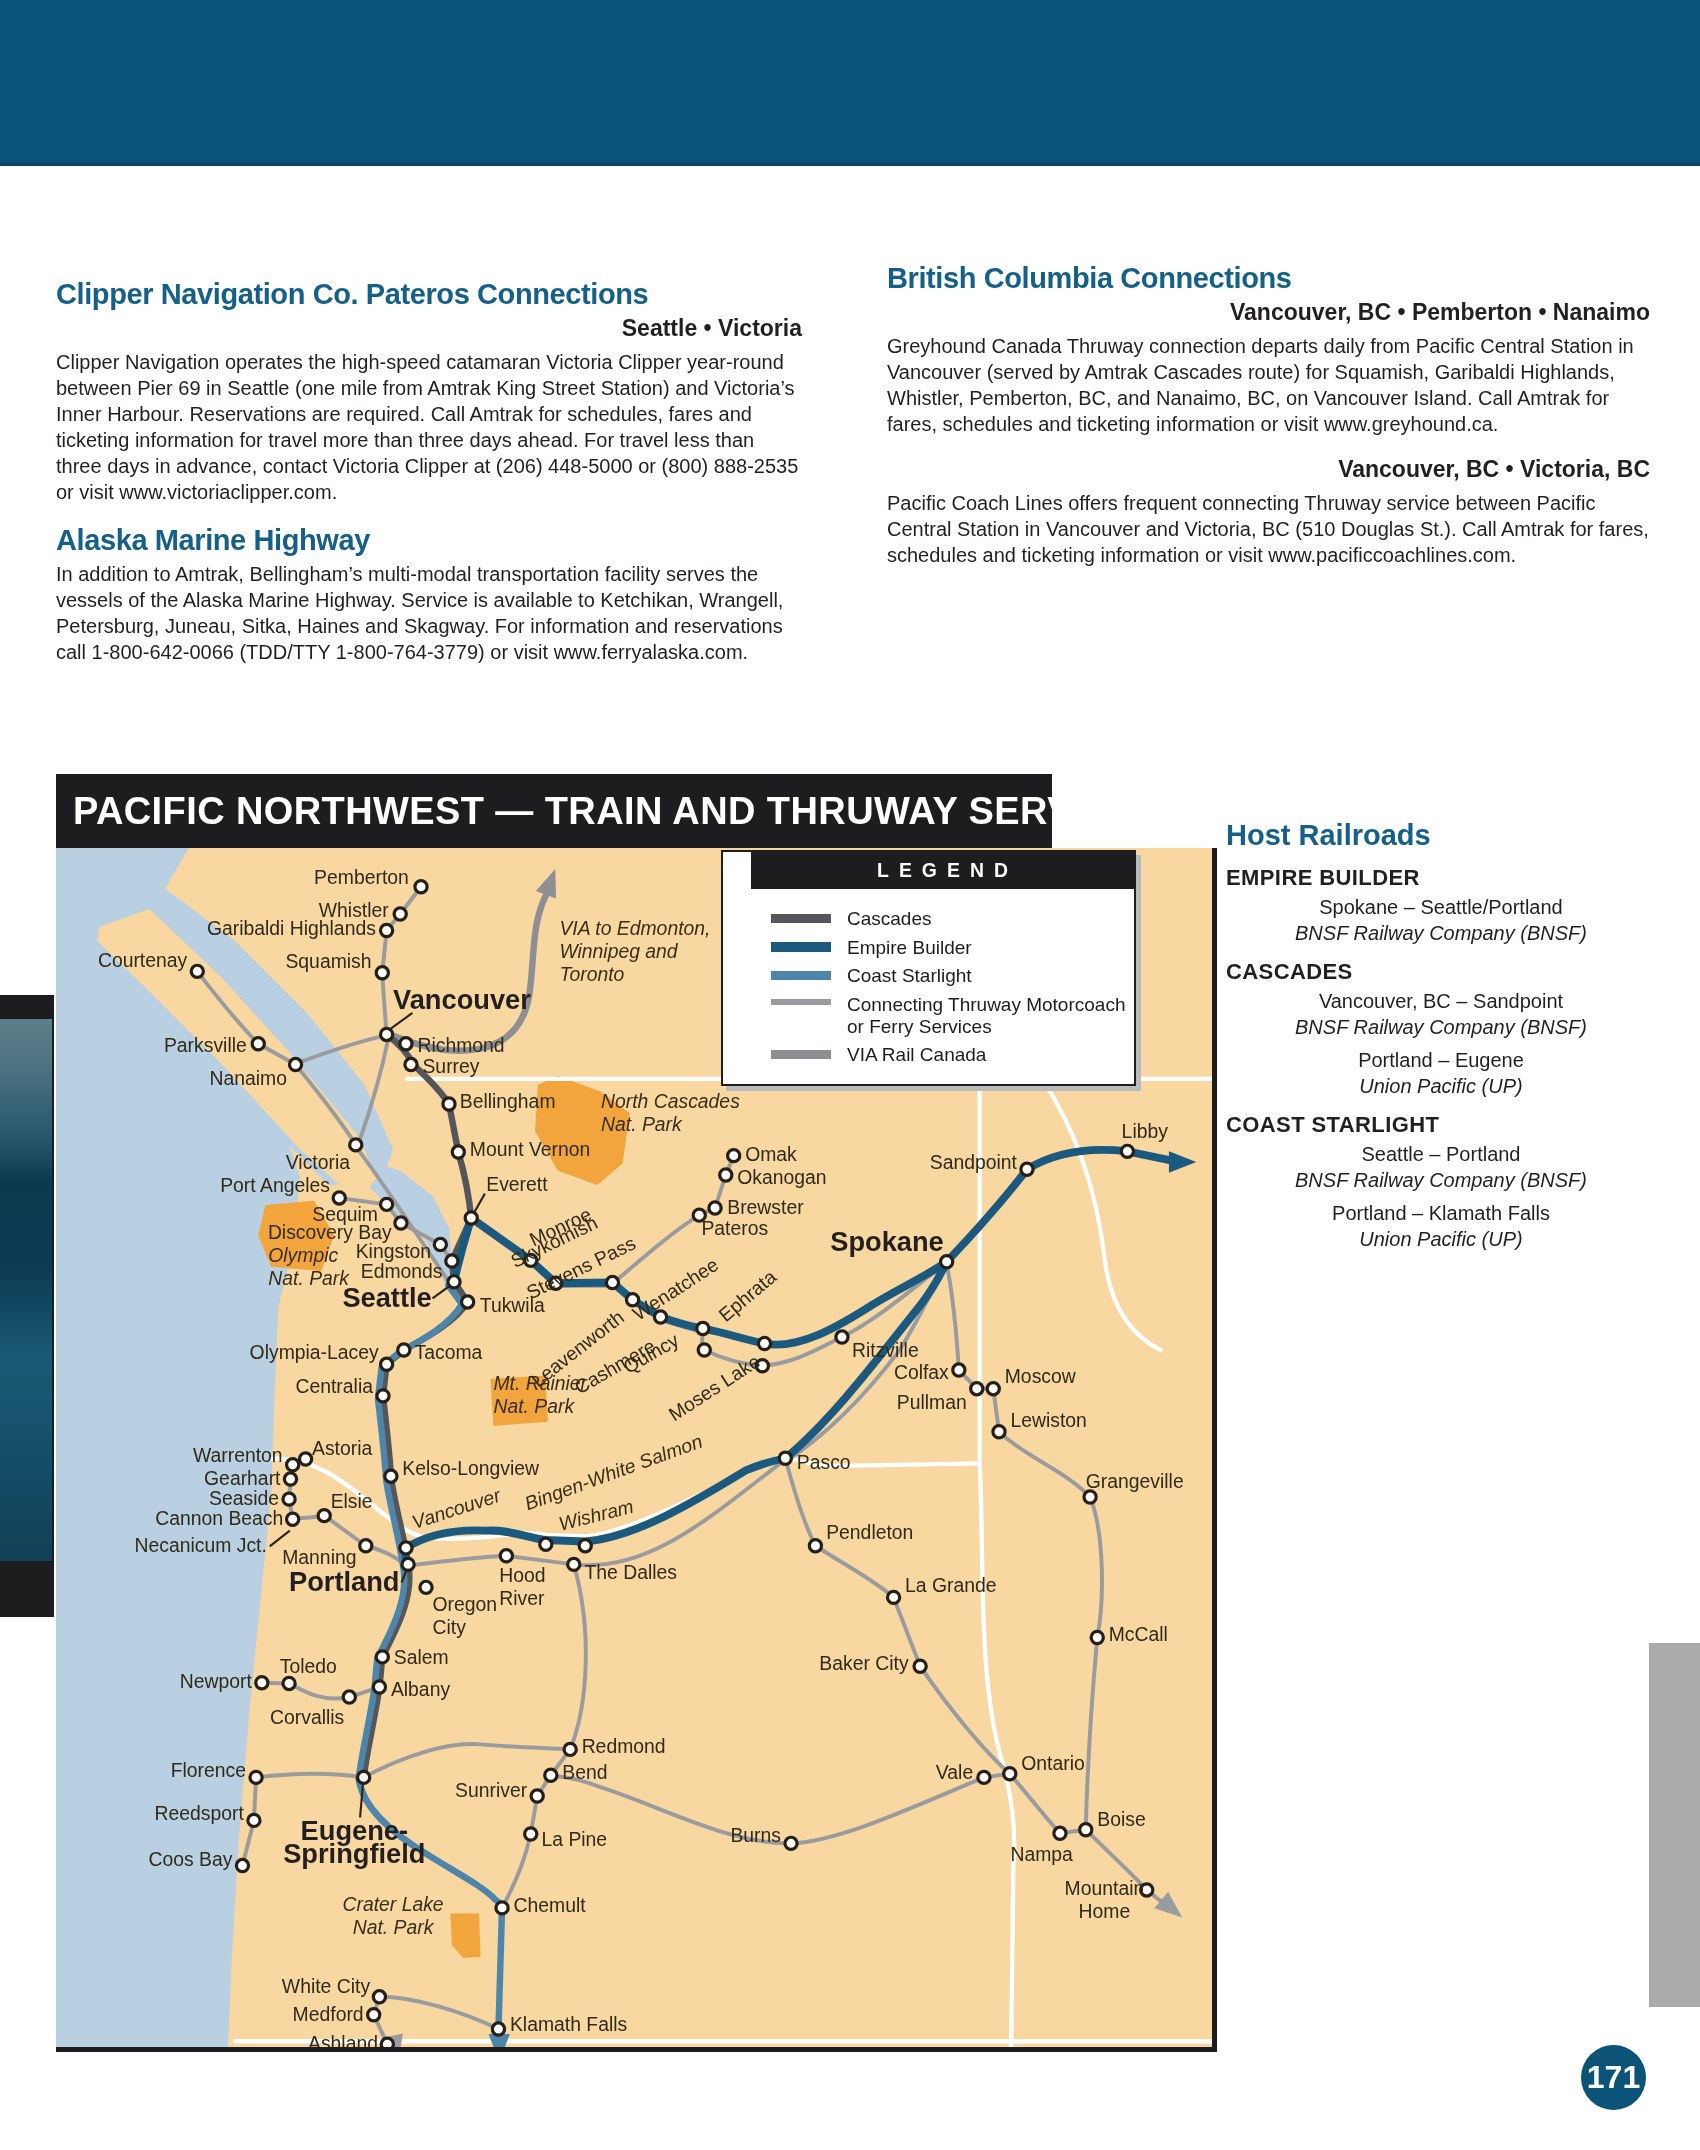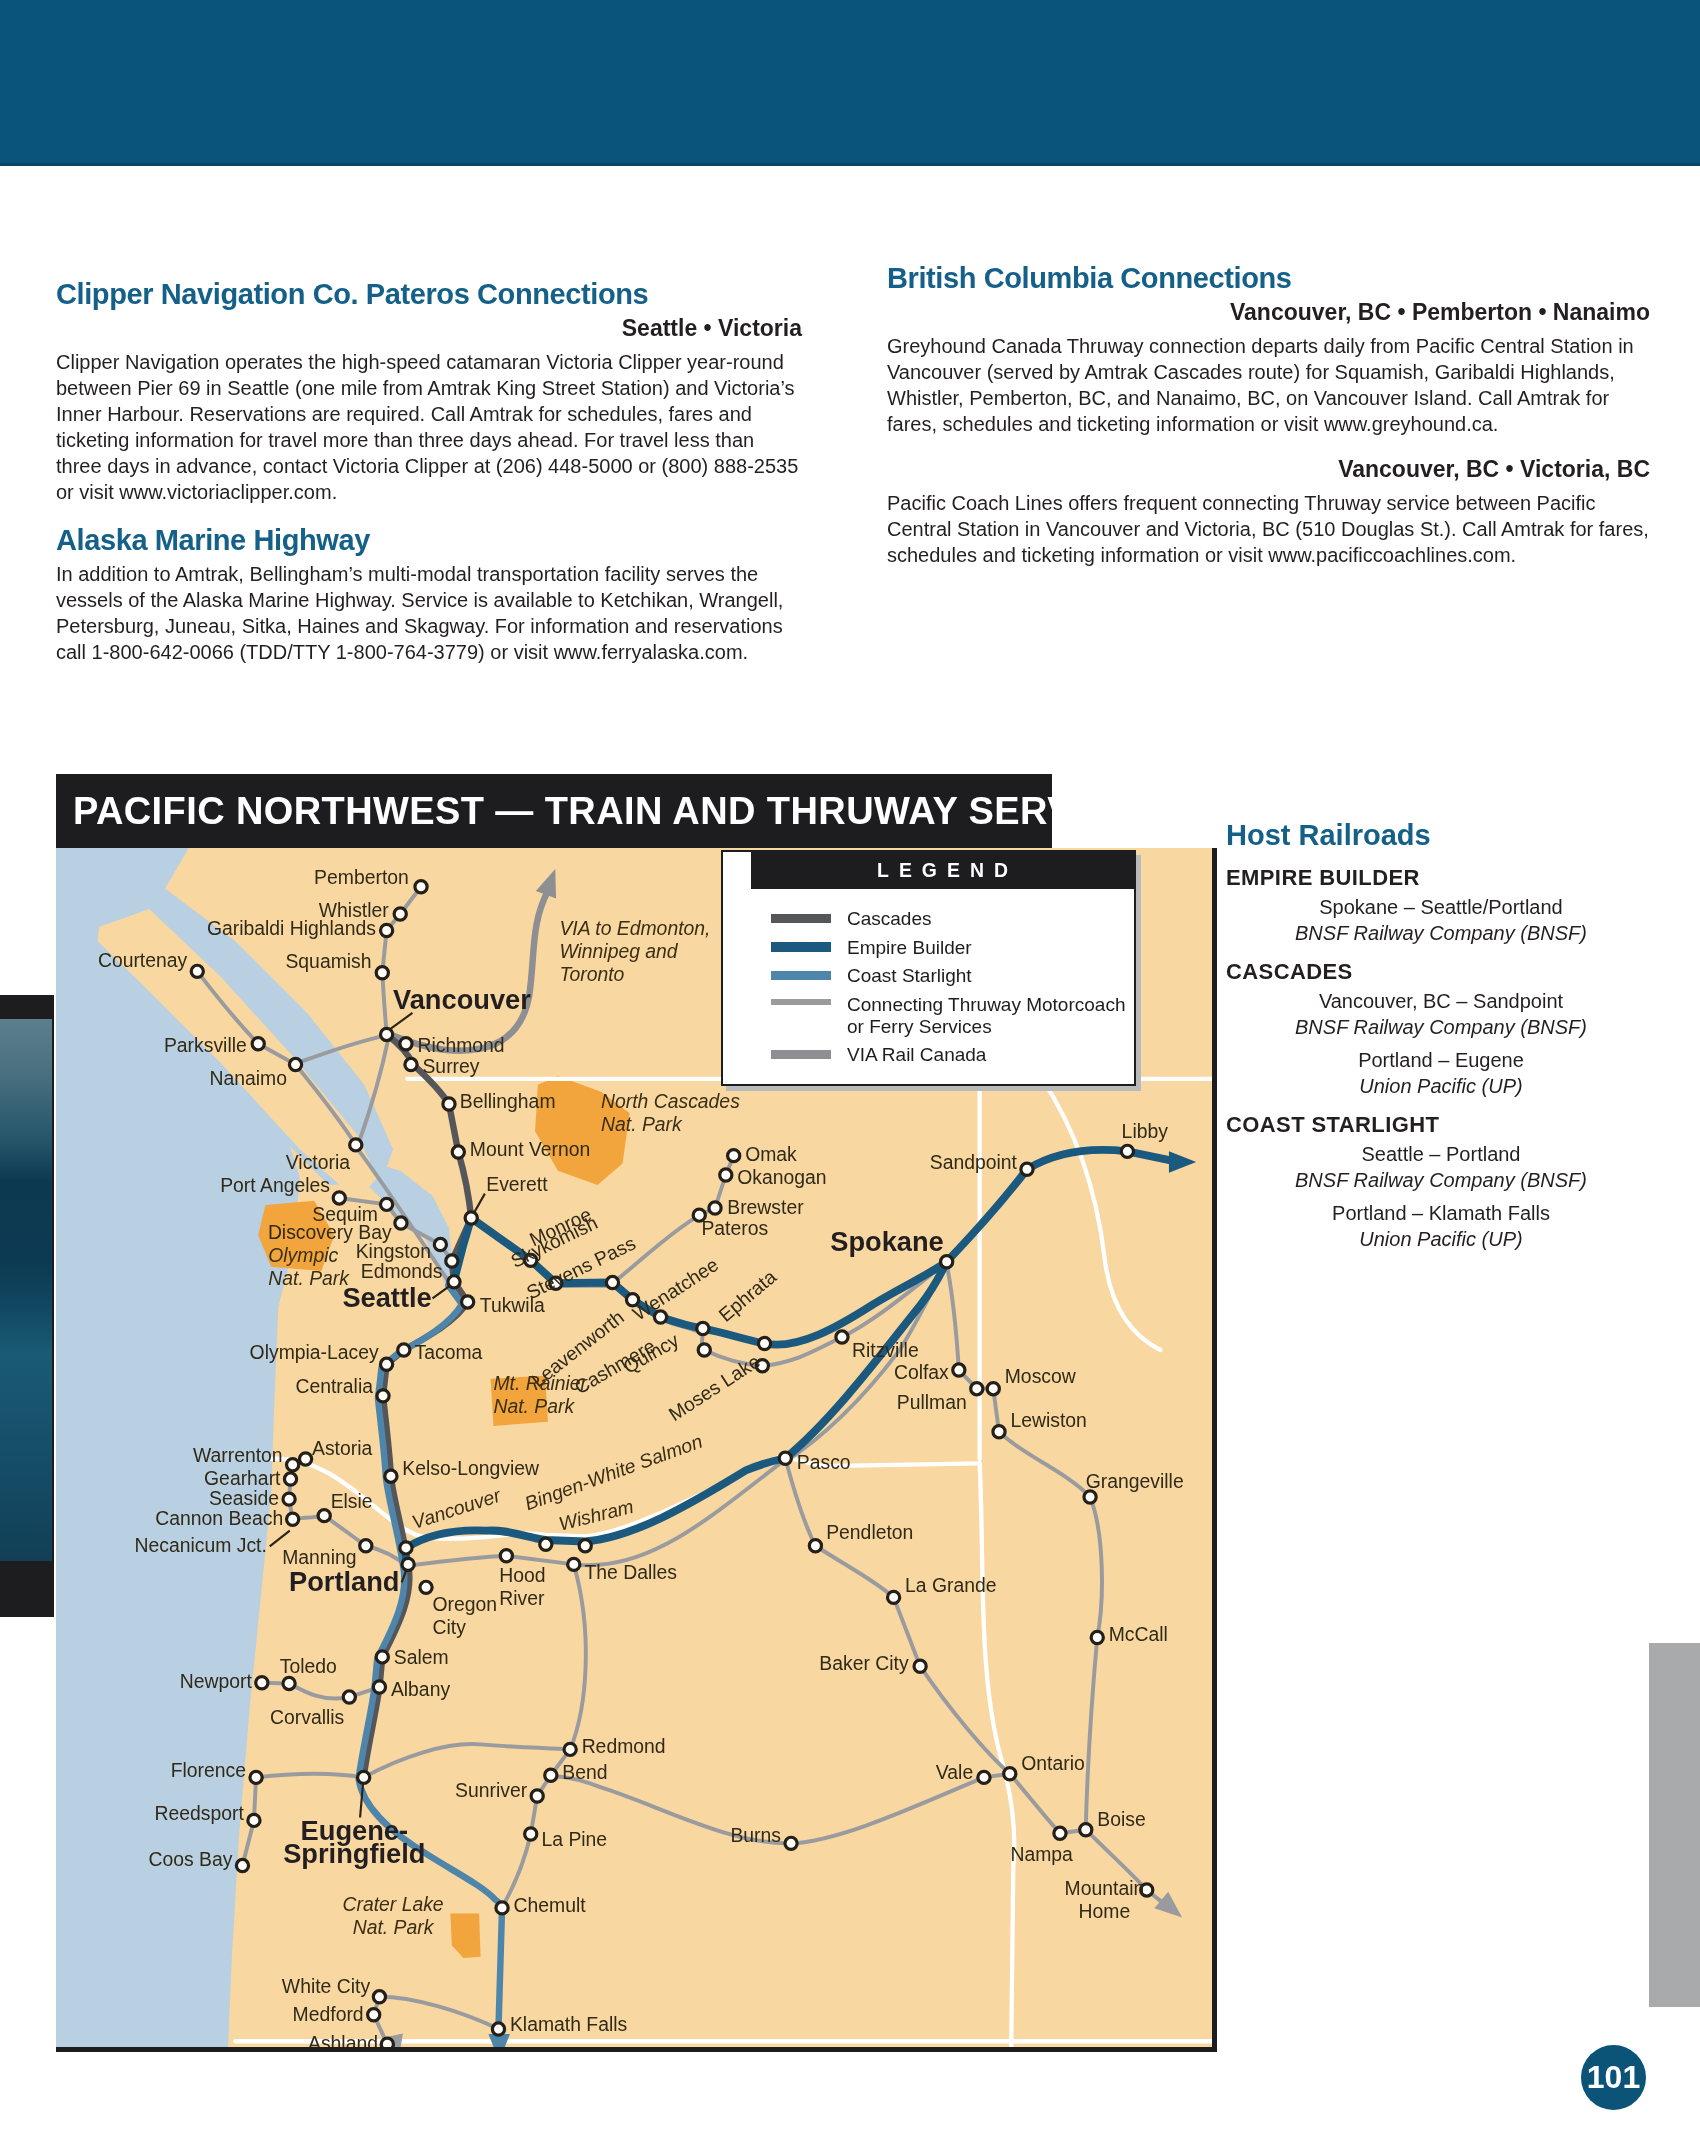--- a/index.html
+++ b/index.html
@@ -356,16 +356,16 @@
         <p class="hostco">BNSF Railway Company (BNSF)</p>
         <p>Portland – Klamath Falls</p>
         <p class="hostco">Union Pacific (UP)</p>
       </div>
   </aside>
 
   <div class="photo-strip">
       <div class="ph"></div>
     </div>
   <div class="side-tab"></div>
-  <div class="page-num"><span>101</span></div>
+  <div class="page-num"><span>171</span></div>
 
 </div>
 
 
 </body></html>

